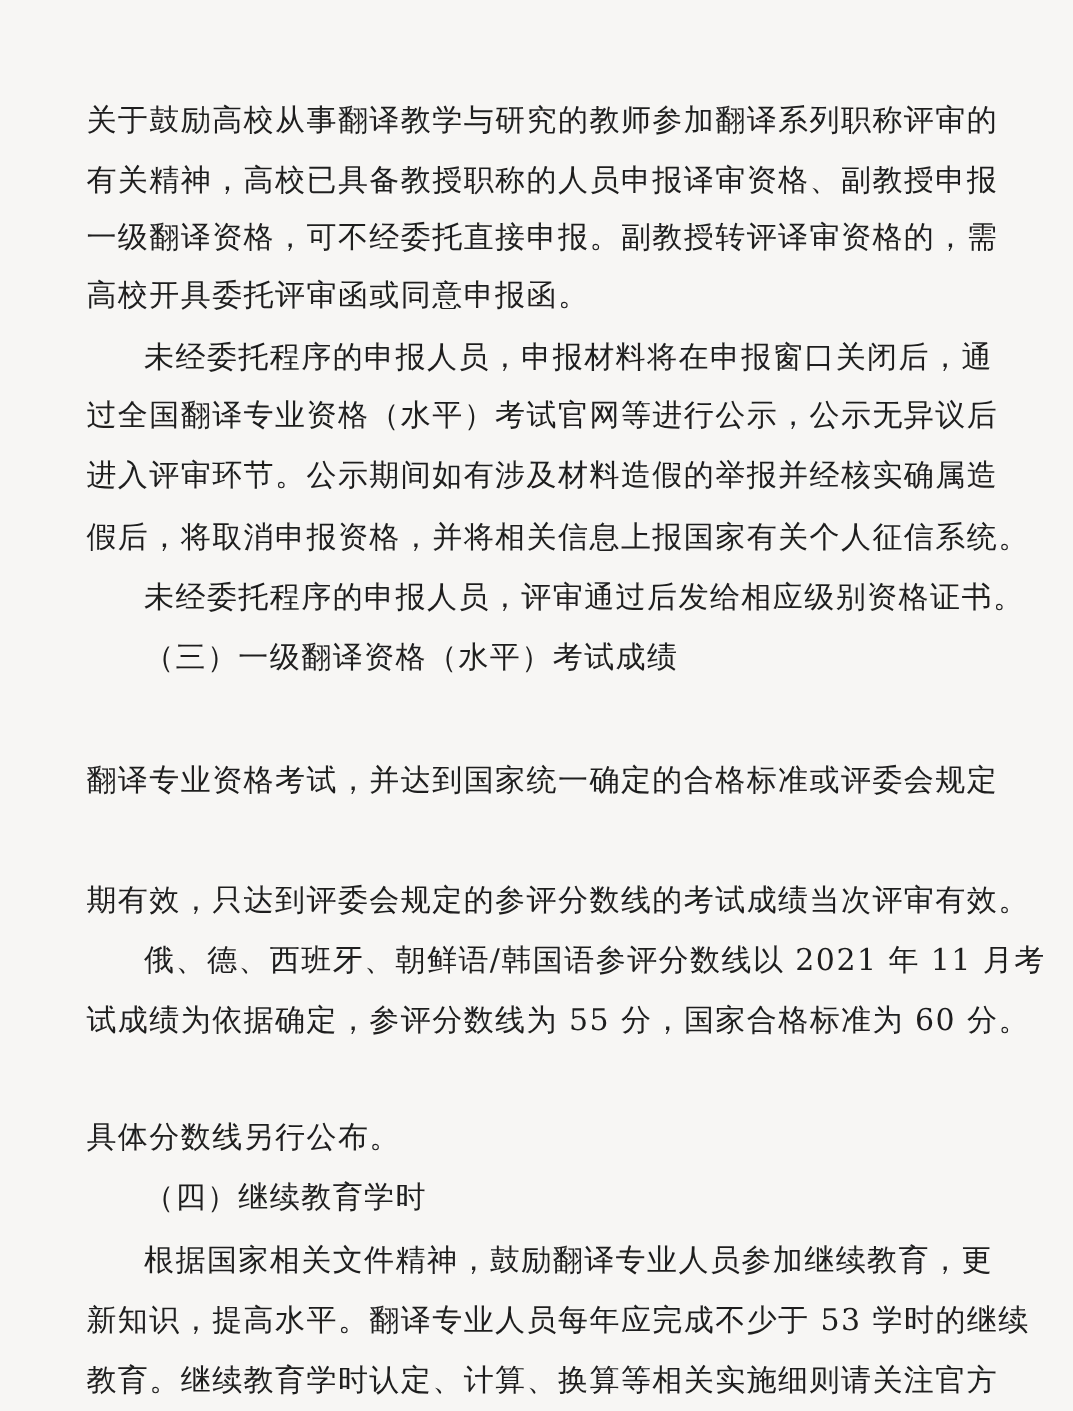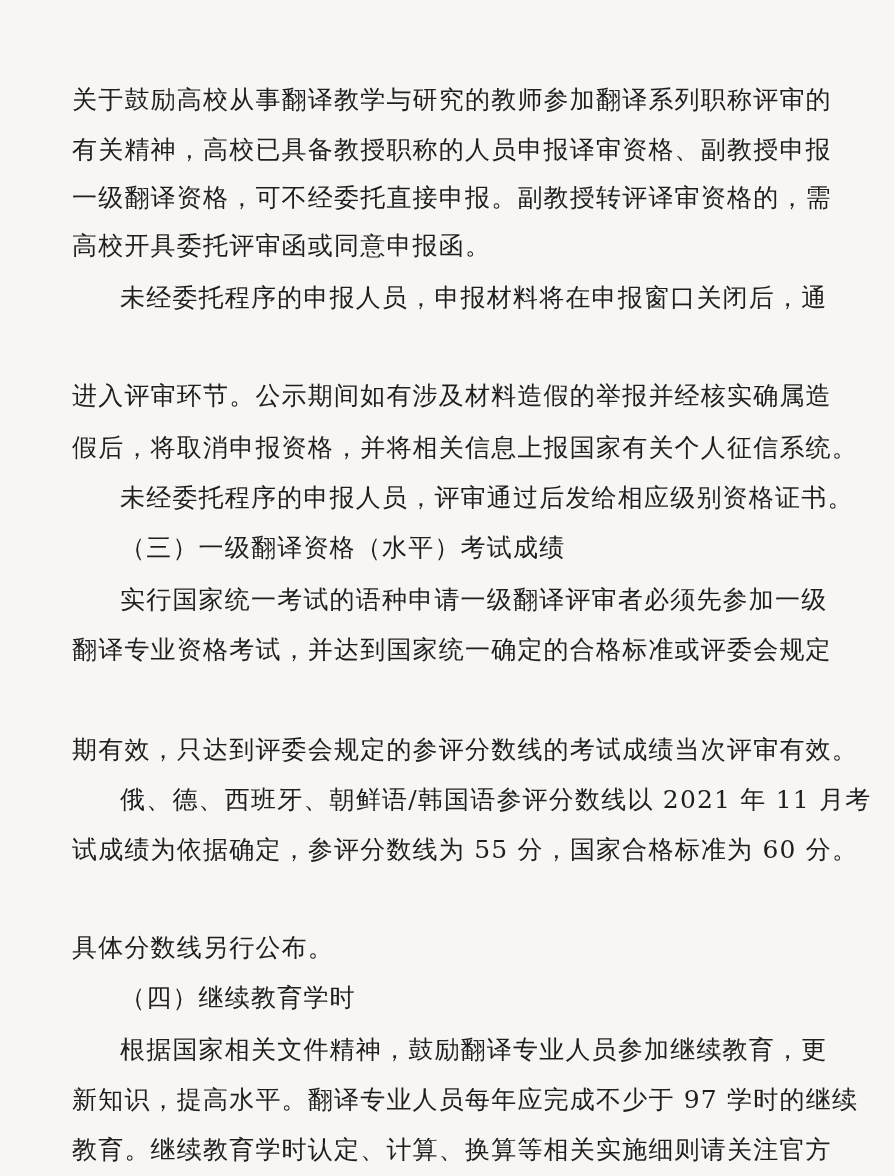--- a/index.html
+++ b/index.html
@@ -22,33 +22,33 @@
 </head>
 <body>
 
 <div class="page">
   <div class="line" style="top:85px">关于鼓励高校从事翻译教学与研究的教师参加翻译系列职称评审的</div>
   <div class="line" style="top:135px">有关精神，高校已具备教授职称的人员申报译审资格、副教授申报</div>
   <div class="line" style="top:183px">一级翻译资格，可不经委托直接申报。副教授转评译审资格的，需</div>
   <div class="line" style="top:231px">高校开具委托评审函或同意申报函。</div>
 
   <div class="line indent" style="top:283px">未经委托程序的申报人员，申报材料将在申报窗口关闭后，通</div>
+  <div class="line" style="top:331px">过全国翻译专业资格（水平）考试官网等进行公示，公示无异议后</div>
   <div class="line" style="top:381px">进入评审环节。公示期间如有涉及材料造假的举报并经核实确属造</div>
   <div class="line" style="top:433px">假后，将取消申报资格，并将相关信息上报国家有关个人征信系统。</div>
 
   <div class="line heading" style="top:533px">（三）一级翻译资格（水平）考试成绩</div>
 
   <div class="line indent" style="top:483px">未经委托程序的申报人员，评审通过后发给相应级别资格证书。</div>
 
-  <div class="line indent" style="top:585px">实行国家统一考试的语种申请一级翻译评审者必须先参加一级</div>
   <div class="line" style="top:635px">翻译专业资格考试，并达到国家统一确定的合格标准或评委会规定</div>
   <div class="line" style="top:735px">期有效，只达到评委会规定的参评分数线的考试成绩当次评审有效。</div>
 
   <div class="line indent" style="top:785px">俄、德、西班牙、朝鲜语/韩国语参评分数线以 2021 年 11 月考</div>
   <div class="line" style="top:835px">试成绩为依据确定，参评分数线为 55 分，国家合格标准为 60 分。</div>
   <div class="line" style="top:933px">具体分数线另行公布。</div>
 
   <div class="line heading" style="top:983px">（四）继续教育学时</div>
 
   <div class="line indent" style="top:1035px">根据国家相关文件精神，鼓励翻译专业人员参加继续教育，更</div>
-  <div class="line" style="top:1085px">新知识，提高水平。翻译专业人员每年应完成不少于 97 学时的继续</div>
+  <div class="line" style="top:1085px">新知识，提高水平。翻译专业人员每年应完成不少于 53 学时的继续</div>
   <div class="line" style="top:1135px">教育。继续教育学时认定、计算、换算等相关实施细则请关注官方</div>
 </div>
 
 </body></html>

